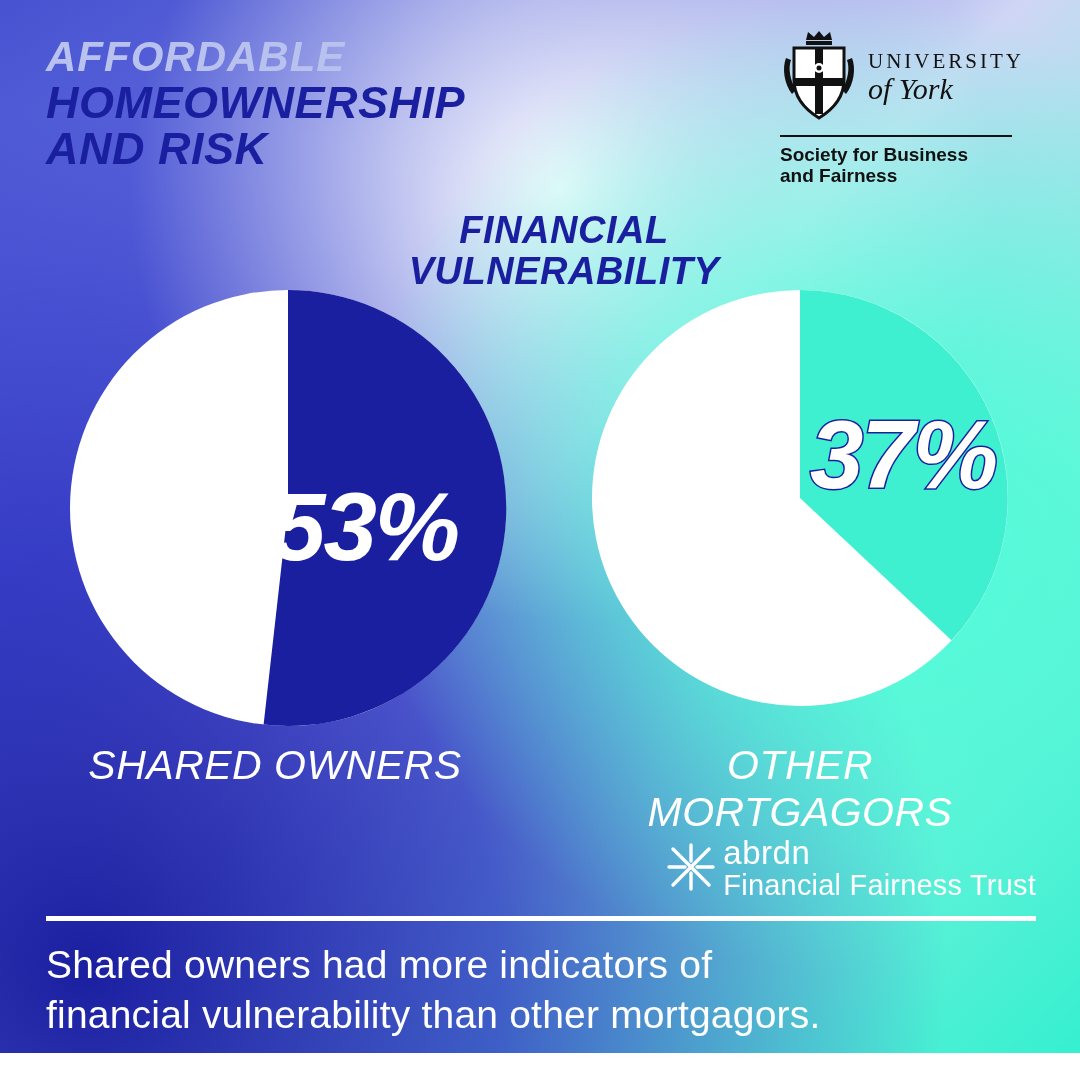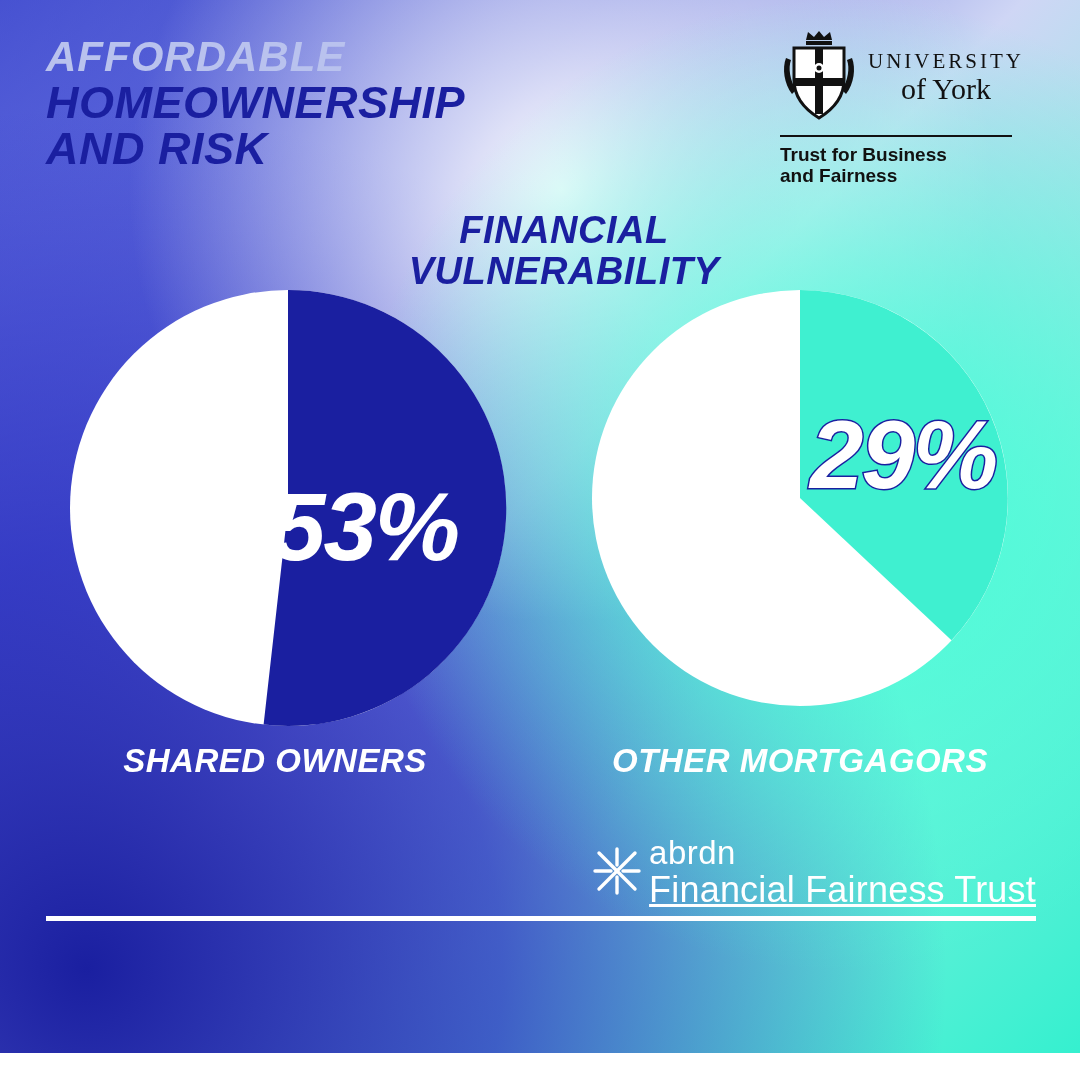--- a/index.html
+++ b/index.html
@@ -67,23 +67,23 @@
   .uni-words {
     font-family: "Liberation Serif", serif;
     color: #111;
   }
   .uni-words .l1 {
     font-size: 21px;
     letter-spacing: 3px;
   }
   .uni-words .l2 {
     font-size: 30px;
+    font-style: italic;
     letter-spacing: 0px;
     margin-top: -2px;
-    text-align: center;
   }
   .uni-rule {
     height: 2px;
     background: #111;
     margin: 8px 0 7px 0;
     width: 232px;
   }
   .uni-sub {
     font-size: 19px;
     font-weight: bold;
@@ -115,22 +115,22 @@
     top: 278px;
   }
   .pie-left  { left: 58px; }
   .pie-right { left: 580px; }
 
   .pie-label {
     position: absolute;
     top: 742px;
     width: 460px;
     text-align: center;
-    font-size: 33px;
-    font-weight: bold;
+    font-size: 41px;
+    font-weight: normal;
     font-style: italic;
     color: #ffffff;
     letter-spacing: 0.5px;
     text-transform: uppercase;
   }
   .label-left  { left: 45px; }
   .label-right { left: 570px; }
 
   .pct {
     position: absolute;
@@ -162,24 +162,23 @@
     align-items: center;
     gap: 6px;
     color: #ffffff;
   }
   .abrdn-text .a1 {
     font-size: 33px;
     line-height: 1;
     letter-spacing: 0.5px;
   }
   .abrdn-text .a2 {
-    font-size: 36px;
+    font-size: 29px;
     line-height: 1.15;
     letter-spacing: 0.2px;
-    text-decoration: underline;
   }
 
   
   .footer-rule {
     position: absolute;
     left: 46px;
     top: 916px;
     width: 990px;
     height: 5px;
     background: #ffffff;
@@ -228,21 +227,21 @@
           </g>
         </svg>
       </span>
       <span class="uni-words">
         <div class="l1">UNIVERSITY</div>
         <div class="l2">of York</div>
       </span>
     </div>
     <div class="uni-rule"></div>
     <div class="uni-sub">
-      <div>Trust for Business</div>
+      <div>Society for Business</div>
       <div>and Fairness</div>
     </div>
   </div>
 
   <div class="chart-title">
     <div>FINANCIAL</div>
     <div>VULNERABILITY</div>
   </div>
 
   <div class="pie-wrap pie-left">
@@ -256,21 +255,21 @@
   <div class="pct pct-left">53%</div>
   <div class="pie-label label-left">SHARED OWNERS</div>
 
   <div class="pie-wrap pie-right">
     <svg width="440" height="440" viewBox="0 0 440 440" aria-hidden="true">
       <circle cx="220" cy="220" r="208" fill="#ffffff"></circle>
 
       <path d="M220 220 L220 12 A208 208 0 0 1 371.5 362.3 Z" fill="#3ff0d0"></path>
     </svg>
   </div>
-  <div class="pct pct-right">29%</div>
+  <div class="pct pct-right">37%</div>
   <div class="pie-label label-right">OTHER MORTGAGORS</div>
 
   <div class="abrdn">
     <span>
       <svg width="52" height="52" viewBox="0 0 52 52" aria-hidden="true">
         <g stroke="#ffffff" stroke-width="3.4" fill="none" stroke-linecap="round">
           <path d="M8 8 L44 44"></path>
           <path d="M44 8 L8 44"></path>
           <path d="M26 4 L26 20"></path>
           <path d="M26 32 L26 48"></path>
@@ -279,14 +278,18 @@
         </g>
       </svg>
     </span>
     <span class="abrdn-text">
       <div class="a1">abrdn</div>
       <div class="a2">Financial Fairness Trust</div>
     </span>
   </div>
 
   <div class="footer-rule"></div>
+  <div class="footer-text">
+    <div>Shared owners had more indicators of</div>
+    <div>financial vulnerability than other mortgagors.</div>
+  </div>
 
 </div>
 
 </body></html>

